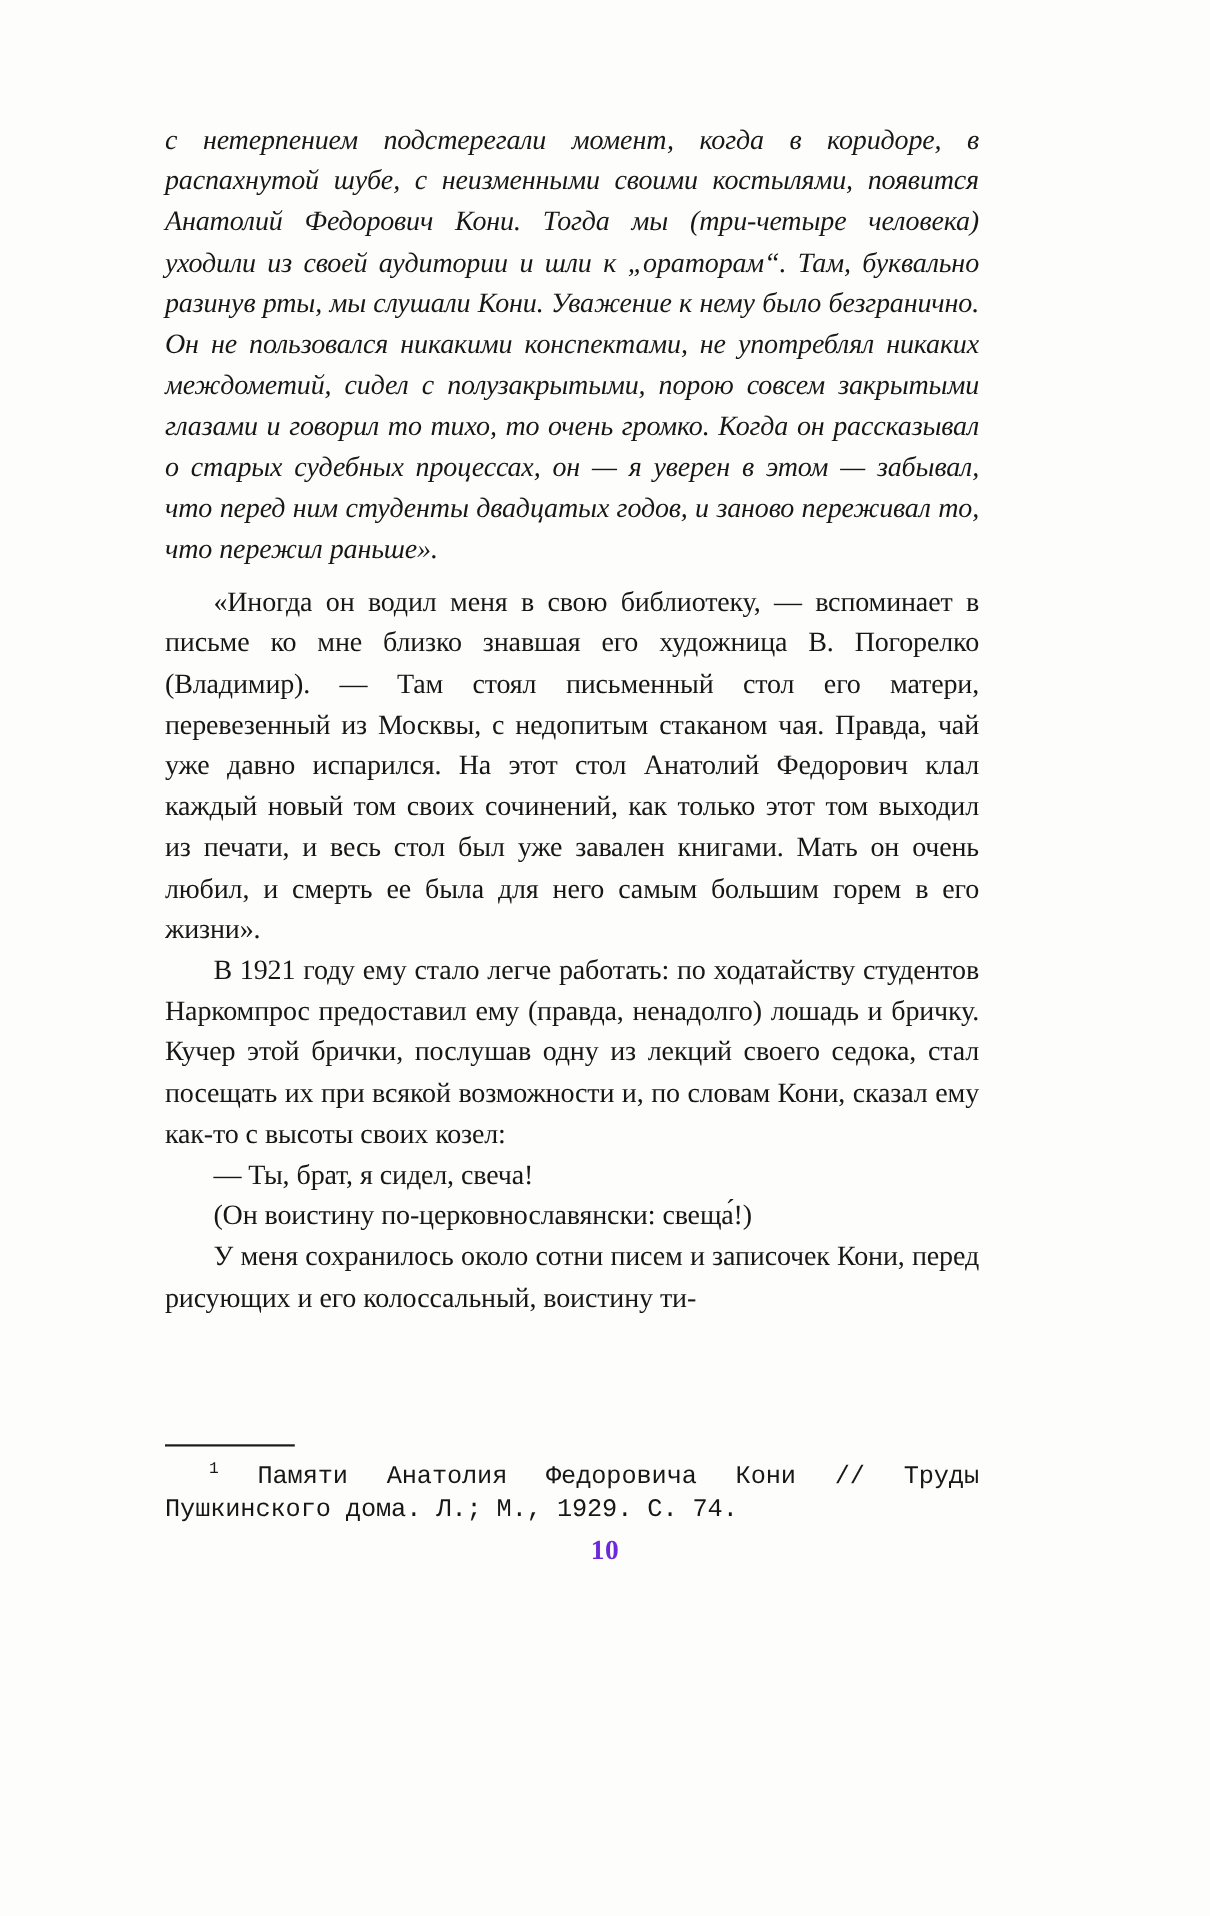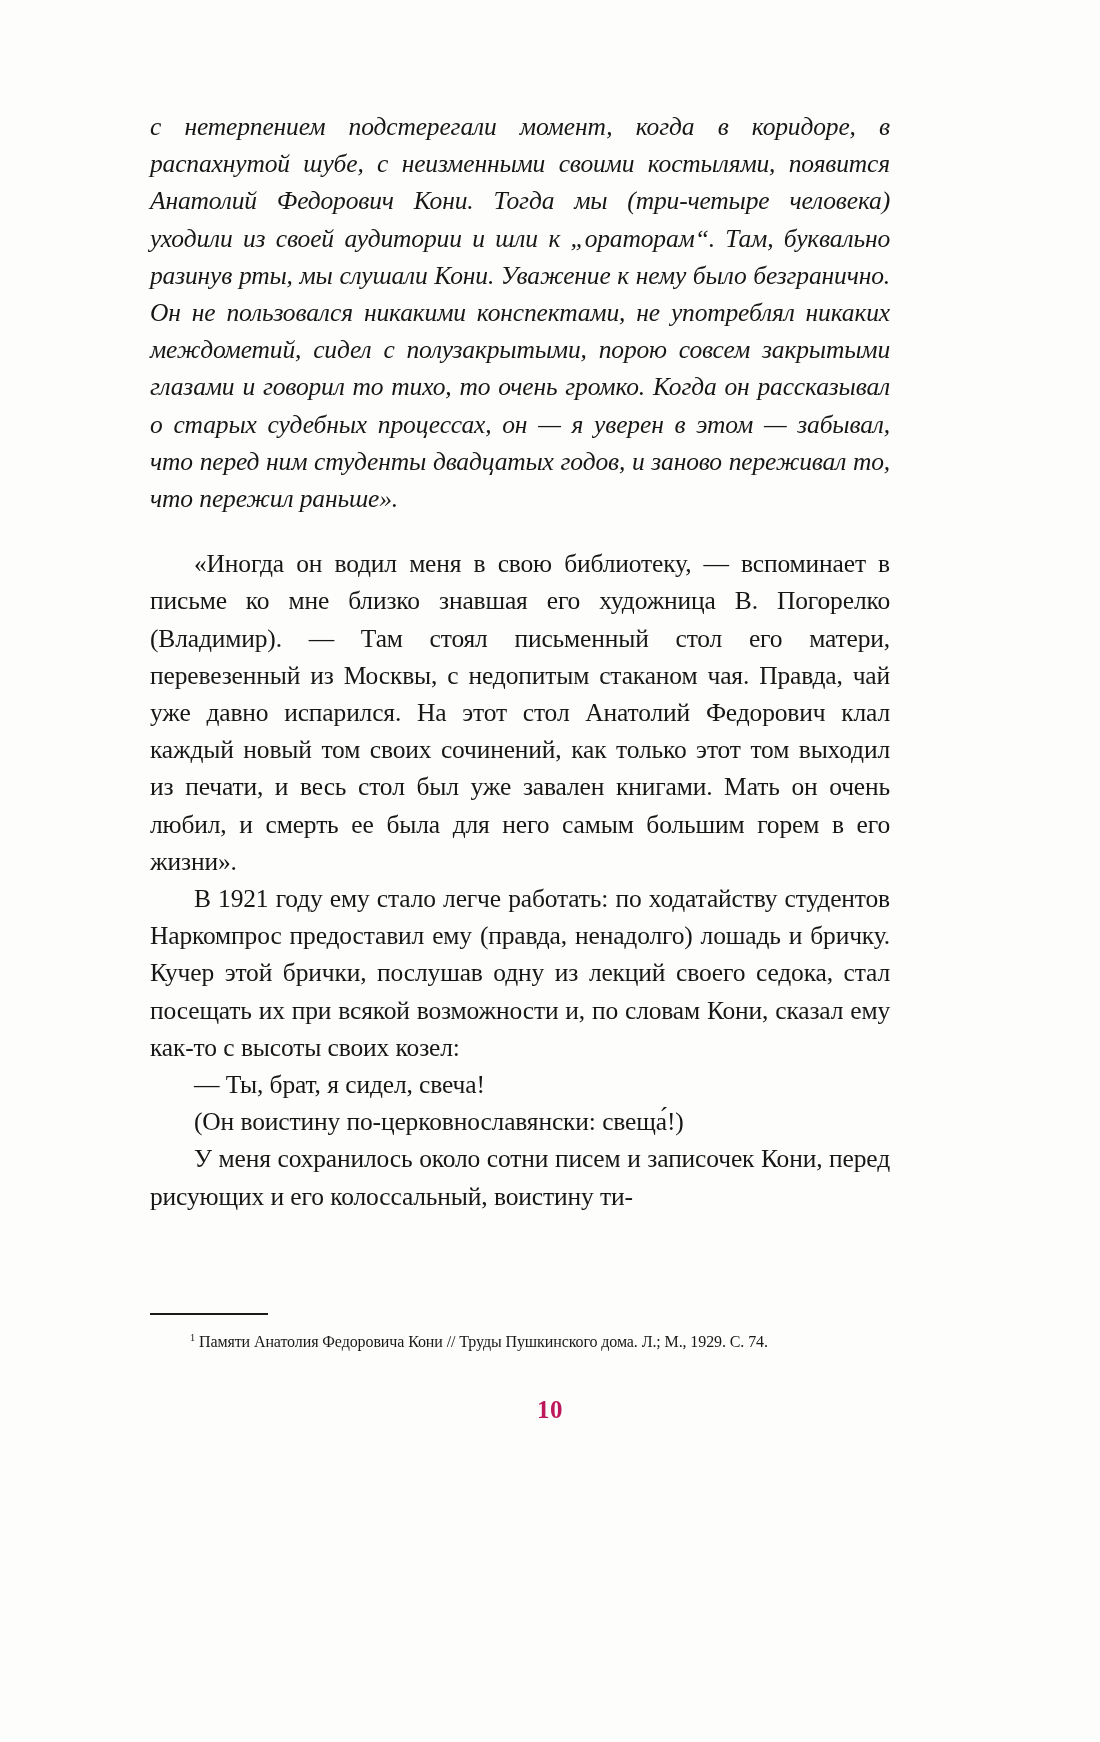--- a/index.html
+++ b/index.html
@@ -41,21 +41,21 @@
     color: #171717;
     font-weight: 400;
     -webkit-font-smoothing: antialiased;
   }
 
   .para.indent {
     text-indent: 44px;
   }
 
   .gap-para {
-    margin-top: 28px;
+    margin-top: 11px;
   }
 
   .tight-para {
     margin-top: 0;
   }
 
   .para.noindent {
     text-indent: 0;
     font-style: italic;
   }
@@ -84,44 +84,45 @@
   }
 
   .footnote-rule {
     width: 118px;
     height: 2px;
     background: #1a1a1a;
     margin: 0 0 12px 0;
   }
 
   .footnote-text {
-    font-size: 16px;
+    font-size: 23px;
     line-height: 30px;
     text-align: justify;
     margin: 0;
     text-indent: 40px;
     color: #171717;
     letter-spacing: -0.1px;
+    font-family: Liberation Mono, monospace;
   }
 
   .footnote-text sup {
     font-size: 0.64em;
     vertical-align: super;
     line-height: 0;
   }
 
   .page-number {
     position: absolute;
     left: 0;
     right: 0;
     top: 1396px;
     text-align: center;
     font-size: 25px;
     font-weight: 700;
-    color: #be185d;
+    color: #6d28d9;
     letter-spacing: 0.4px;
   }
 </style>
 </head>
 <body>
 
 <div class="page"></div>
 
 <div class="content">
 

